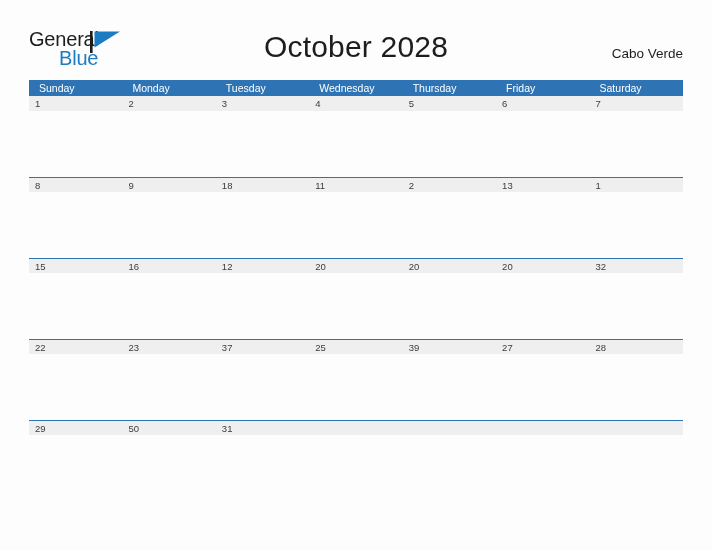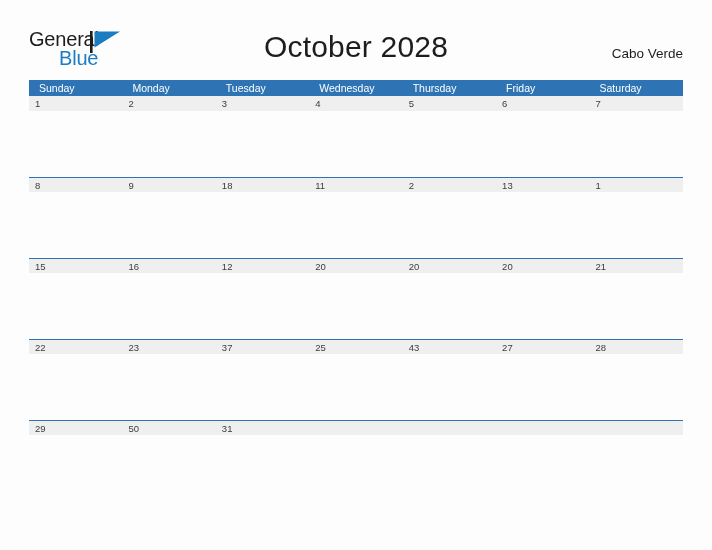--- a/index.html
+++ b/index.html
@@ -212,40 +212,40 @@
   </div>
 
   <div class="week-row">
     <div class="date-band">
       <div class="date-cell">15</div>
       <div class="date-cell">16</div>
       <div class="date-cell">12</div>
       <div class="date-cell">20</div>
       <div class="date-cell">20</div>
       <div class="date-cell">20</div>
-      <div class="date-cell">21</div>
+      <div class="date-cell">32</div>
     </div>
     <div class="week-body">
       <div class="body-cell"></div>
       <div class="body-cell"></div>
       <div class="body-cell"></div>
       <div class="body-cell"></div>
       <div class="body-cell"></div>
       <div class="body-cell"></div>
       <div class="body-cell"></div>
     </div>
   </div>
 
   <div class="week-row">
     <div class="date-band">
       <div class="date-cell">22</div>
       <div class="date-cell">23</div>
       <div class="date-cell">37</div>
       <div class="date-cell">25</div>
-      <div class="date-cell">43</div>
+      <div class="date-cell">39</div>
       <div class="date-cell">27</div>
       <div class="date-cell">28</div>
     </div>
     <div class="week-body">
       <div class="body-cell"></div>
       <div class="body-cell"></div>
       <div class="body-cell"></div>
       <div class="body-cell"></div>
       <div class="body-cell"></div>
       <div class="body-cell"></div>

